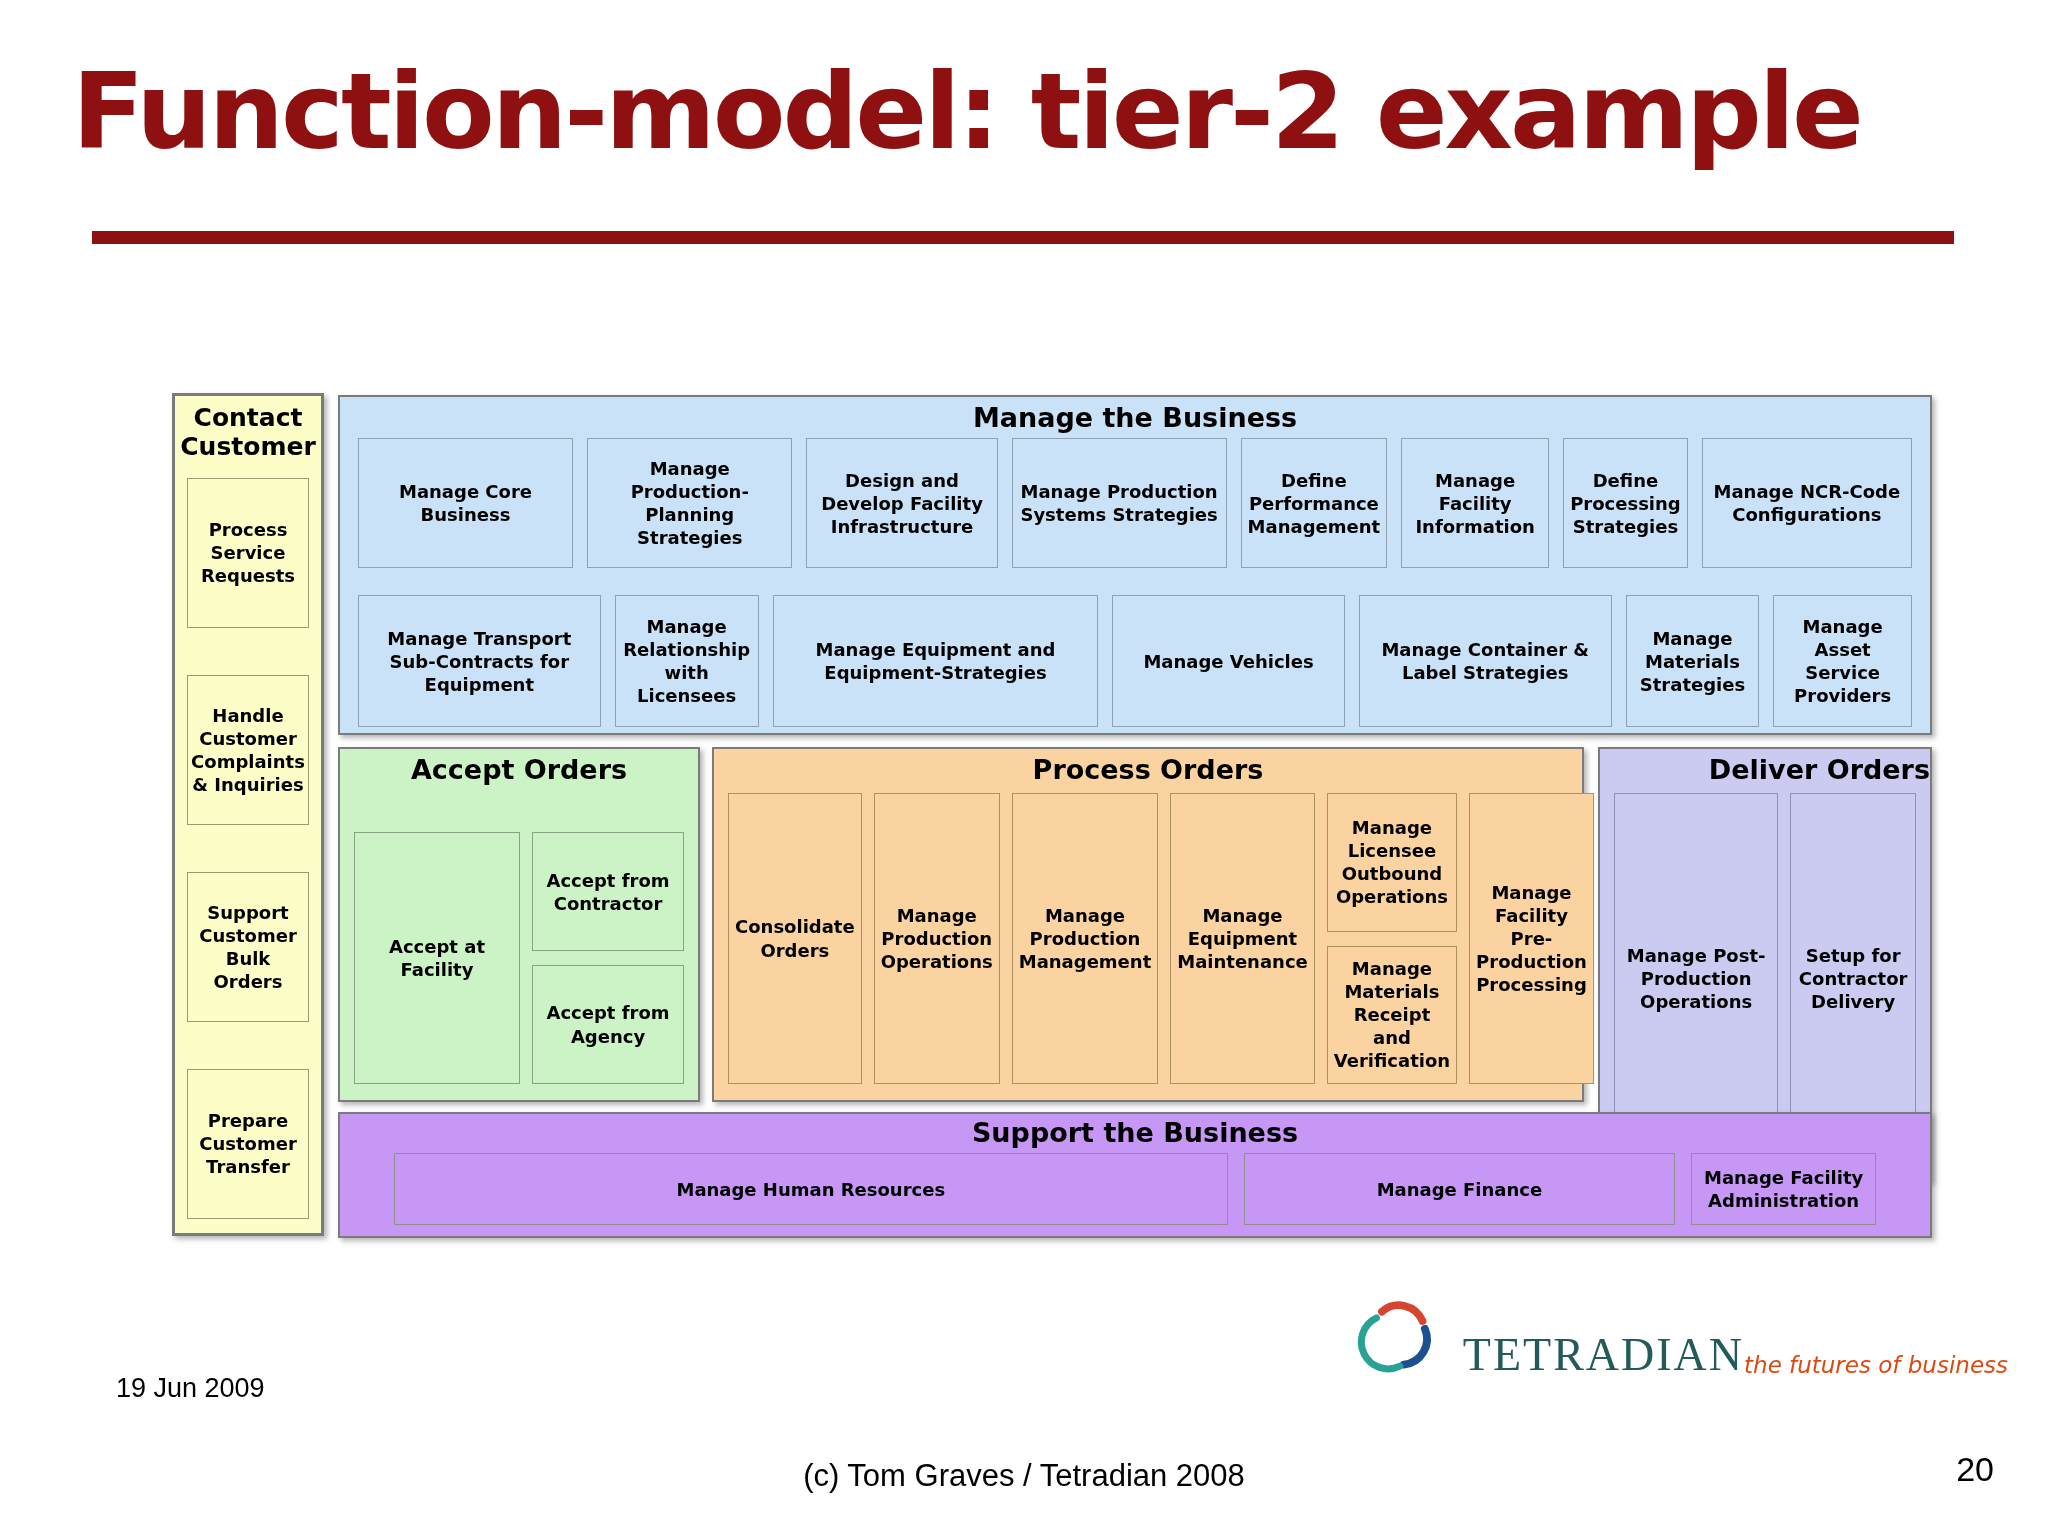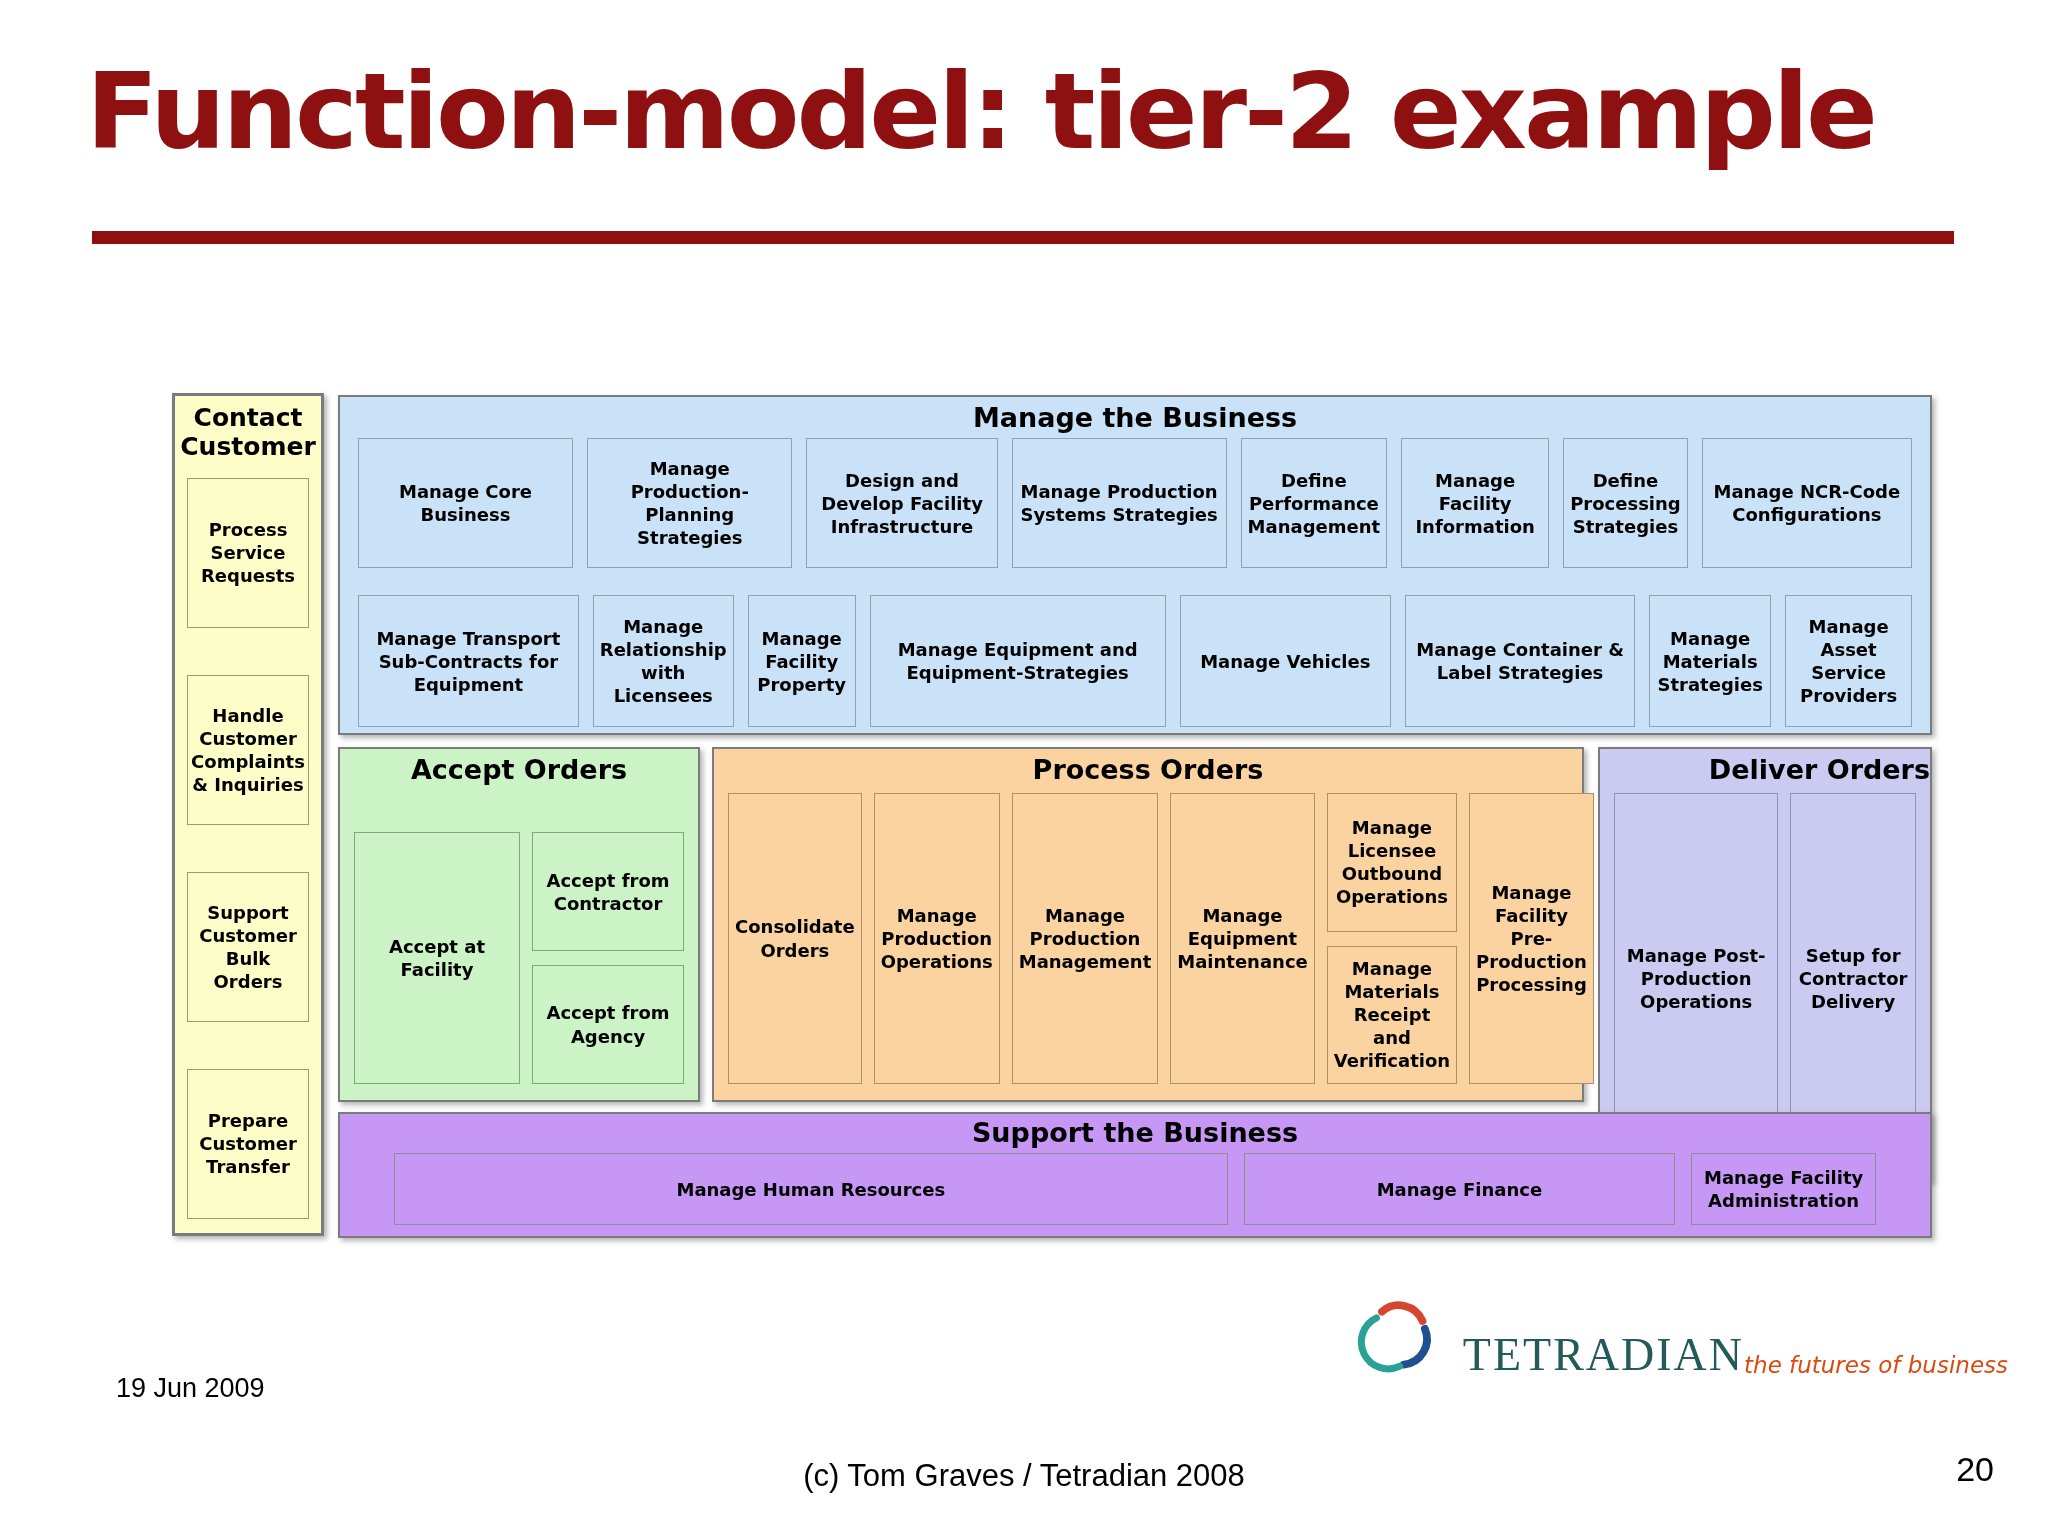--- a/index.html
+++ b/index.html
@@ -1,21 +1,21 @@
 <!DOCTYPE html>
 <html style="--accent: #8E1010; --contact_fill: #FDFDC8; --manage_fill: #C9E2F7; --accept_fill: #CBF3C6; --process_fill: #FAD3A0; --deliver_fill: #CBCBF2; --support_fill: #C697F5; --logo_teal: #235A5A; --logo_orange: #DC4A10; --logo_swirl_red: #D64530; --logo_swirl_blue: #1D4F91; --logo_swirl_teal: #2AA195;"><head>
 <meta charset="utf-8">
 <style>
   html,body { margin:0; padding:0; background:#ffffff; }
   .slide {
     position:relative; width:2048px; height:1536px; background:#ffffff;
     font-family:"DejaVu Sans", sans-serif; color:#000; overflow:hidden;
   }
   .slide-title {
-    position:absolute; left:86px; top:50px; font-size:106px; font-weight:700;
+    position:absolute; left:72px; top:50px; font-size:106px; font-weight:700;
     letter-spacing:-3px; color:var(--accent,#8E1010); white-space:nowrap;
   }
   .title-rule {
     position:absolute; left:92px; top:231px; width:1862px; height:13px;
     background:var(--accent,#8E1010);
   }
   .section {
     position:absolute; box-sizing:border-box; border:2px solid #7b7b7b;
     box-shadow:3px 3px 5px rgba(110,110,110,.5);
     display:flex; flex-direction:column;
@@ -92,21 +92,20 @@
       <div class="fbox" style="flex-grow:185">Design and Develop Facility Infrastructure</div>
       <div class="fbox" style="flex-grow:210">Manage Production Systems Strategies</div>
       <div class="fbox" style="flex-grow:135">Define Performance Management</div>
       <div class="fbox" style="flex-grow:140">Manage Facility Information</div>
       <div class="fbox" style="flex-grow:98">Define Processing Strategies</div>
       <div class="fbox" style="flex-grow:205">Manage NCR-Code Configurations</div>
     </div>
     <div class="mrow mrow2">
       <div class="fbox" style="flex-grow:220">Manage Transport Sub-Contracts for Equipment</div>
       <div class="fbox" style="flex-grow:125">Manage Relationship with Licensees</div>
-      <div class="fbox" style="flex-grow:100">Manage Facility Property</div>
       <div class="fbox" style="flex-grow:300">Manage Equipment and Equipment-Strategies</div>
       <div class="fbox" style="flex-grow:210">Manage Vehicles</div>
       <div class="fbox" style="flex-grow:230">Manage Container &amp; Label Strategies</div>
       <div class="fbox" style="flex-grow:115">Manage Materials Strategies</div>
       <div class="fbox" style="flex-grow:120">Manage Asset Service Providers</div>
     </div>
   </div>
 
   <div class="section accept">
     <div class="sec-title">Accept Orders</div>

